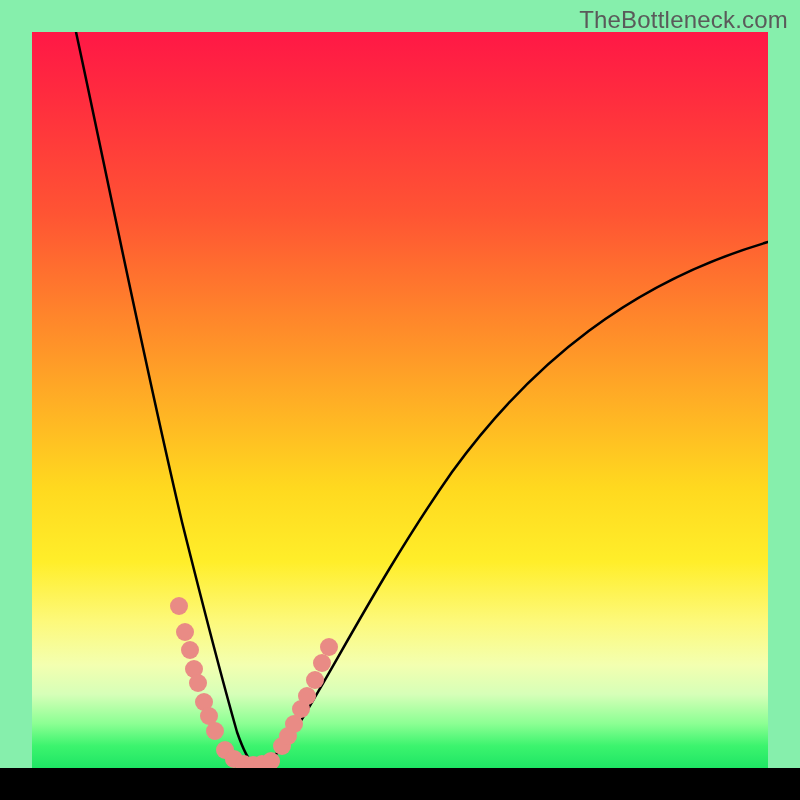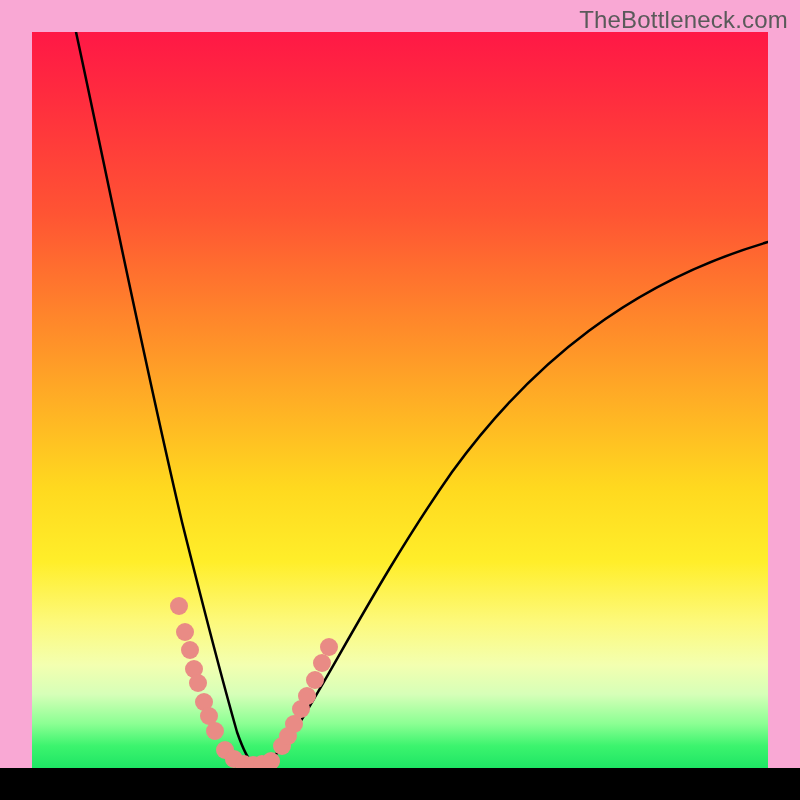--- a/index.html
+++ b/index.html
@@ -8,21 +8,21 @@
     width: 800px;
     height: 800px;
     overflow: hidden;
     font-family: Arial, Helvetica, sans-serif;
     background: #000;
   }
   .frame {
     position: relative;
     width: 800px;
     height: 768px;
-    background: #f9a8d4;
+    background: #86efac;
     text-align: right;
   }
   .plot-area {
     position: absolute;
     left: 32px;
     top: 32px;
     width: 736px;
     height: 736px;
     
     background: linear-gradient(

